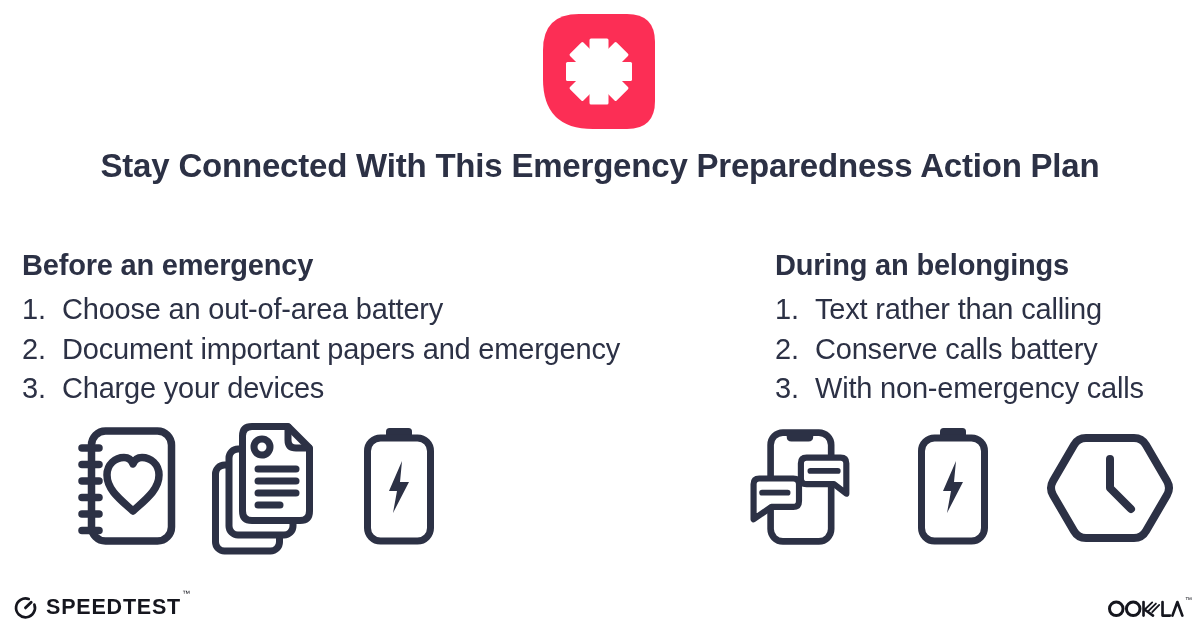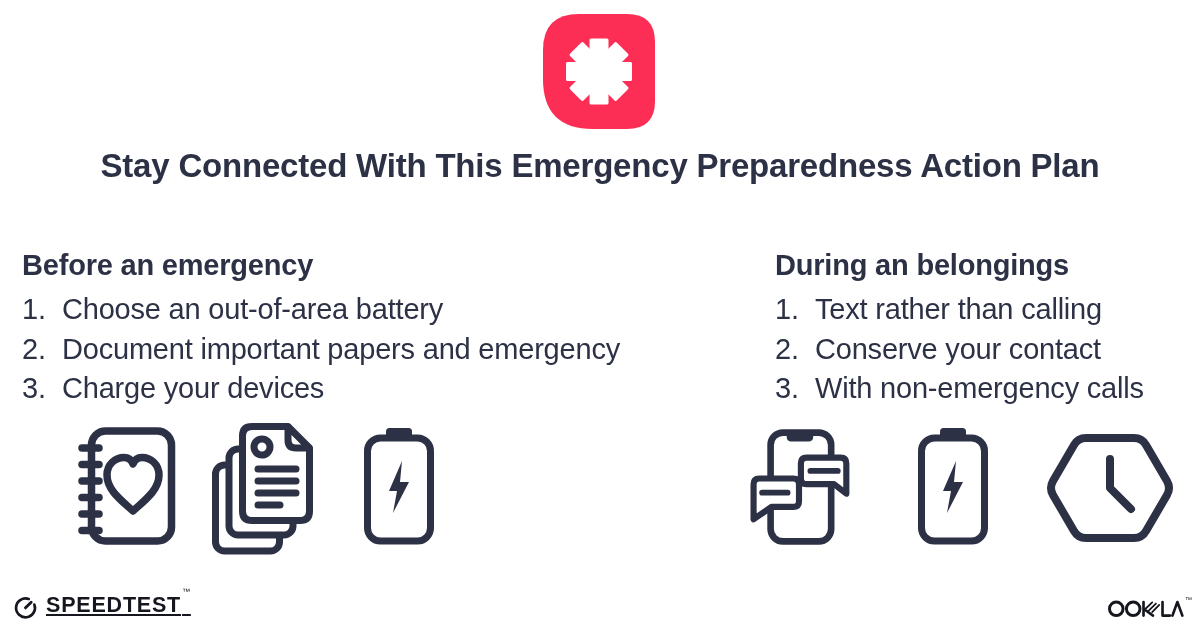--- a/index.html
+++ b/index.html
@@ -31,23 +31,22 @@
   .col li .num{flex:0 0 40px;}
   .ink-icon{position:absolute;color:var(--ink);}
   .ink-icon svg{display:block;width:100%;height:100%;}
   .icon-notebook{left:78px;top:427px;width:98px;height:118px;}
   .icon-papers{left:212px;top:423px;width:104px;height:132px;}
   .icon-battery-1{left:364px;top:427px;width:70px;height:118px;}
   .icon-phone{left:746px;top:426px;width:106px;height:122px;}
   .icon-battery-2{left:918px;top:427px;width:70px;height:118px;}
   .icon-hexclock{left:1044px;top:432px;width:132px;height:112px;}
   .footer-speedtest{
-    position:absolute;left:12px;top:593px;display:flex;align-items:flex-start;gap:7px;
+    position:absolute;left:12px;top:593px;display:flex;align-items:flex-end;gap:7px;
     color:var(--logo);
-    text-decoration:underline;
   }
   .footer-speedtest svg{width:27px;height:27px;display:block;}
   .speedtest-word{font-size:21.5px;font-weight:bold;letter-spacing:0.8px;}
   .tm{font-size:8px;vertical-align:top;position:relative;top:-6px;left:1px;font-weight:normal;}
   .footer-ookla{
     position:absolute;left:1108px;top:596px;display:flex;align-items:flex-start;
     color:var(--logo);
   }
   .footer-ookla svg{width:76px;height:24px;display:block;}
   .ookla-tm{font-size:7px;position:relative;top:0px;left:1px;color:var(--logo);}
@@ -91,21 +90,21 @@
 
   <section class="col col-during">
     <h2>During an belongings</h2>
     <ol>
       <li>
         <span class="num">1.</span>
         <span class="txt">Text rather than calling</span>
       </li>
       <li>
         <span class="num">2.</span>
-        <span class="txt">Conserve your contact</span>
+        <span class="txt">Conserve calls battery</span>
       </li>
       <li>
         <span class="num">3.</span>
         <span class="txt">With non-emergency calls</span>
       </li>
     </ol>
   </section>
 
   <div class="ink-icon icon-notebook">
     <svg viewBox="0 0 98 118" fill="none" stroke="currentColor" stroke-width="7.5" stroke-linecap="round" stroke-linejoin="round" aria-hidden="true">

